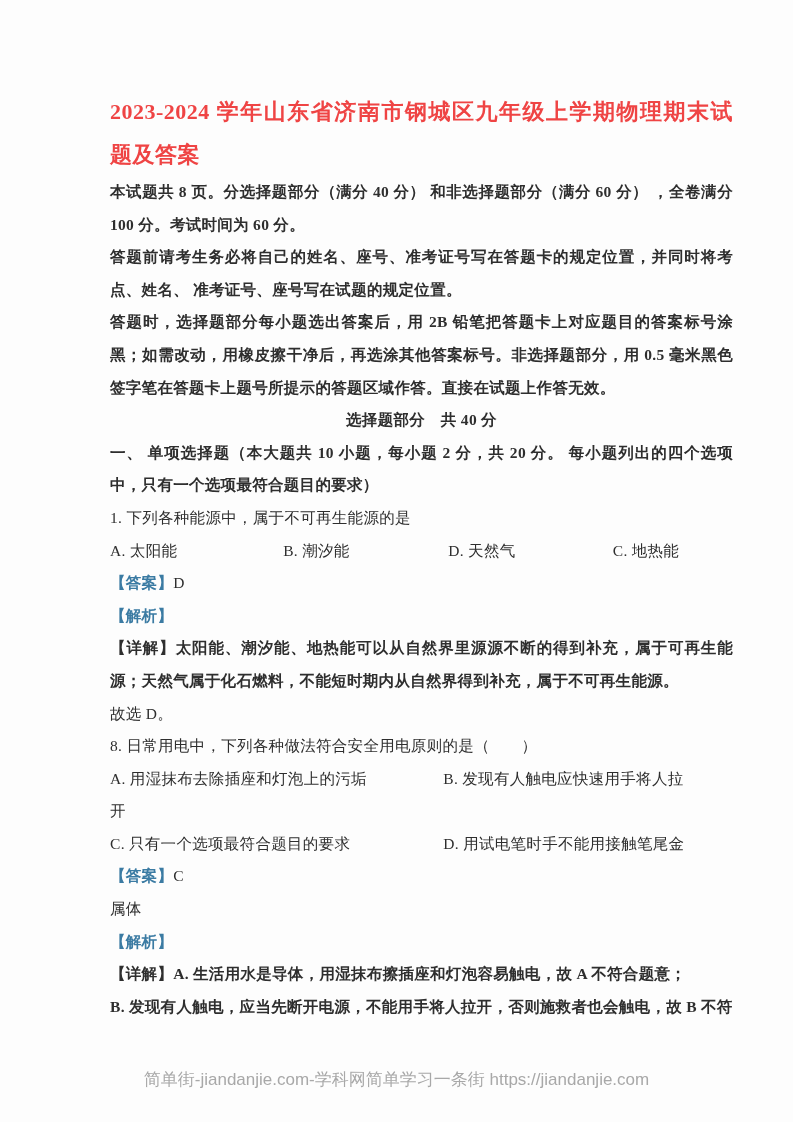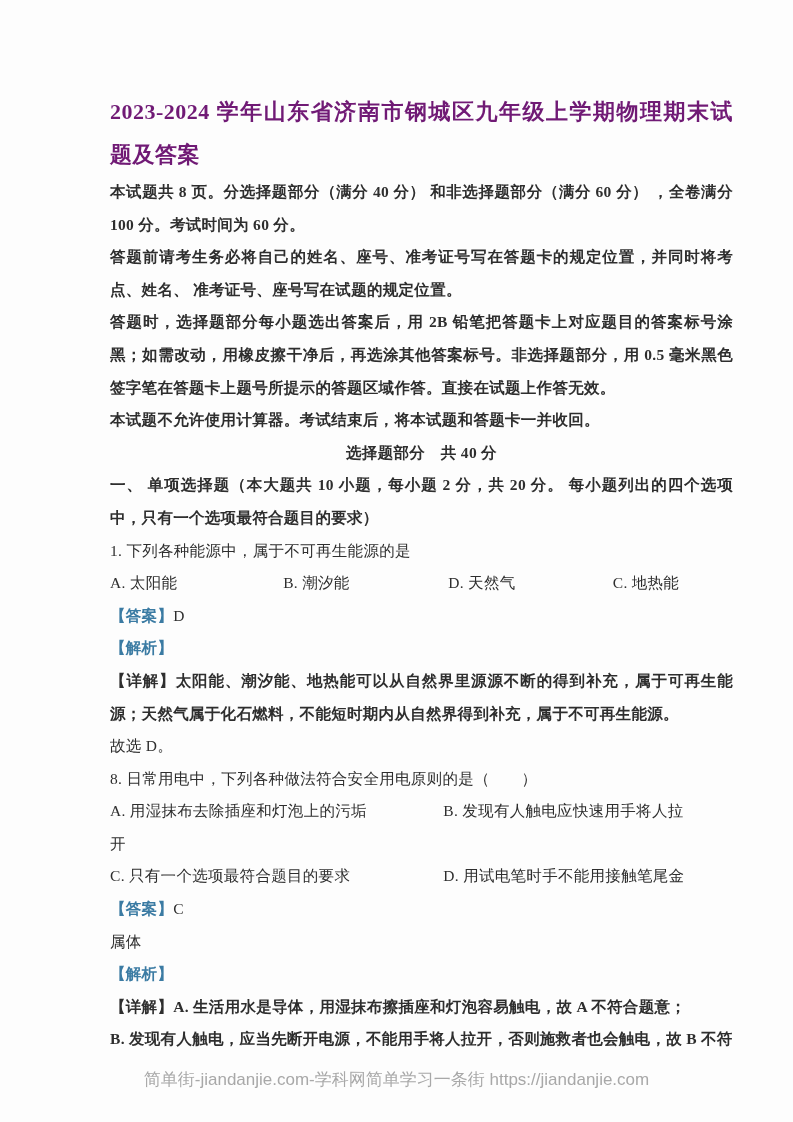--- a/index.html
+++ b/index.html
@@ -17,21 +17,21 @@
     padding: 90px 60px 0 110px;
     font-family: "Liberation Serif", "DejaVu Serif", serif;
     color: #2e2e2e;
     overflow: hidden;
   }
   .doc-title {
     margin: 0;
     font-size: 22px;
     line-height: 43px;
     font-weight: 700;
-    color: #701a75;
+    color: #ef4444;
     text-align: justify;
     letter-spacing: 0.5px;
   }
   .body-text {
     font-size: 15.5px;
     line-height: 32.6px;
     letter-spacing: 0.3px;
   }
   .para {
     margin: 0;
@@ -80,21 +80,20 @@
 
 <div class="page">
 
   <h1 class="doc-title">2023-2024 学年山东省济南市钢城区九年级上学期物理期末试题及答案</h1>
 
   <div class="body-text">
 
     <p class="para">本试题共 8 页。分选择题部分（满分 40 分） 和非选择题部分（满分 60 分） ，全卷满分  100 分。考试时间为  60 分。</p>
     <p class="para">答题前请考生务必将自己的姓名、座号、准考证号写在答题卡的规定位置，并同时将考点、姓名、 准考证号、座号写在试题的规定位置。</p>
     <p class="para">答题时，选择题部分每小题选出答案后，用 2B 铅笔把答题卡上对应题目的答案标号涂黑；如需改动，用橡皮擦干净后，再选涂其他答案标号。非选择题部分，用 0.5 毫米黑色签字笔在答题卡上题号所提示的答题区域作答。直接在试题上作答无效。</p>
-    <p class="para">本试题不允许使用计算器。考试结束后，将本试题和答题卡一并收回。</p>
 
     <p class="center-line">选择题部分　共 40 分</p>
 
     <p class="para">一、 单项选择题（本大题共 10 小题，每小题 2 分，共 20 分。 每小题列出的四个选项中，只有一个选项最符合题目的要求）</p>
 
     <p class="line">1.  下列各种能源中，属于不可再生能源的是</p>
     <div class="opt-grid4">
       <span>A.  太阳能</span>
       <span>B.  潮汐能</span>
       <span>D.  天然气</span>

